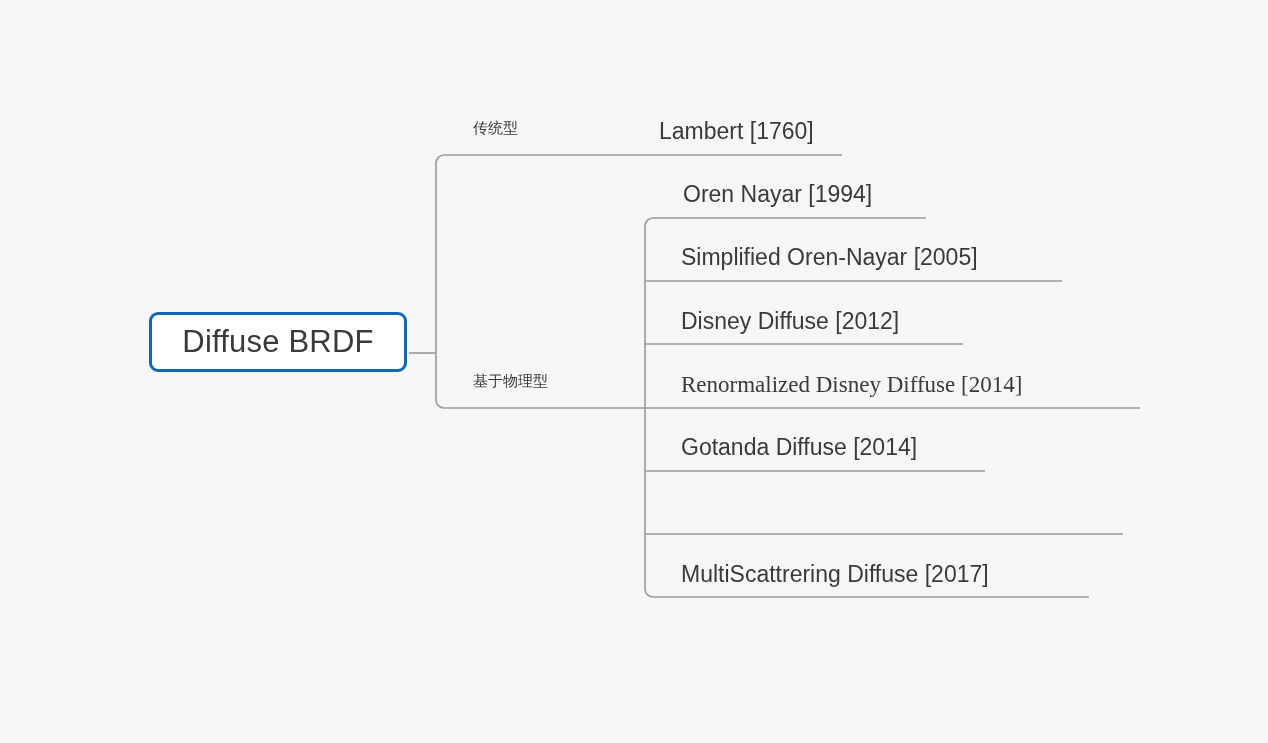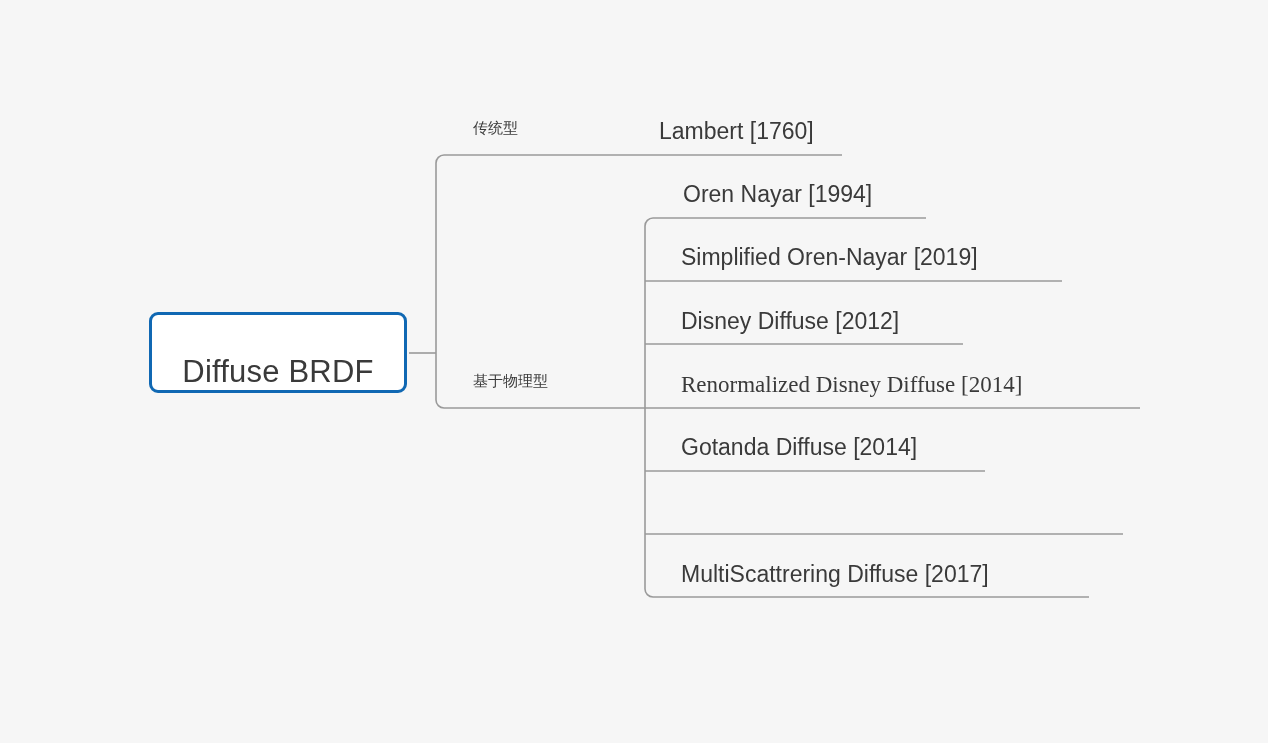--- a/index.html
+++ b/index.html
@@ -26,27 +26,27 @@
     height: 743px;
     pointer-events: none;
   }
 
   
   .root-node {
     position: absolute;
     left: 149px;
     top: 312px;
     width: 258px;
-    height: 81px;
+    height: 60px;
     box-sizing: border-box;
     background: #ffffff;
     border: 3px solid #1068b3;
     border-radius: 9px;
     display: flex;
-    align-items: flex-end;
+    align-items: center;
     justify-content: center;
   }
   .root-label {
     font-size: 31px;
     color: #3a3a3a;
     letter-spacing: 0.2px;
     white-space: nowrap;
   }
 
   
@@ -95,21 +95,21 @@
   </div>
 
   <div class="node node-cn" style="left:473px; top:373px;">
     <span>基于物理型</span>
   </div>
 
   <div class="node node-en" style="left:683px; top:183px;">
     <span>Oren Nayar [1994]</span>
   </div>
   <div class="node node-en" style="left:681px; top:246px;">
-    <span>Simplified Oren-Nayar [2019]</span>
+    <span>Simplified Oren-Nayar [2005]</span>
   </div>
   <div class="node node-en" style="left:681px; top:310px;">
     <span>Disney Diffuse [2012]</span>
   </div>
   <div class="node node-en" style="left:681px; top:373px;font-family:Liberation Serif, serif;">
     <span>Renormalized Disney Diffuse [2014]</span>
   </div>
   <div class="node node-en" style="left:681px; top:436px;text-align:right;">
     <span>Gotanda Diffuse [2014]</span>
   </div>

